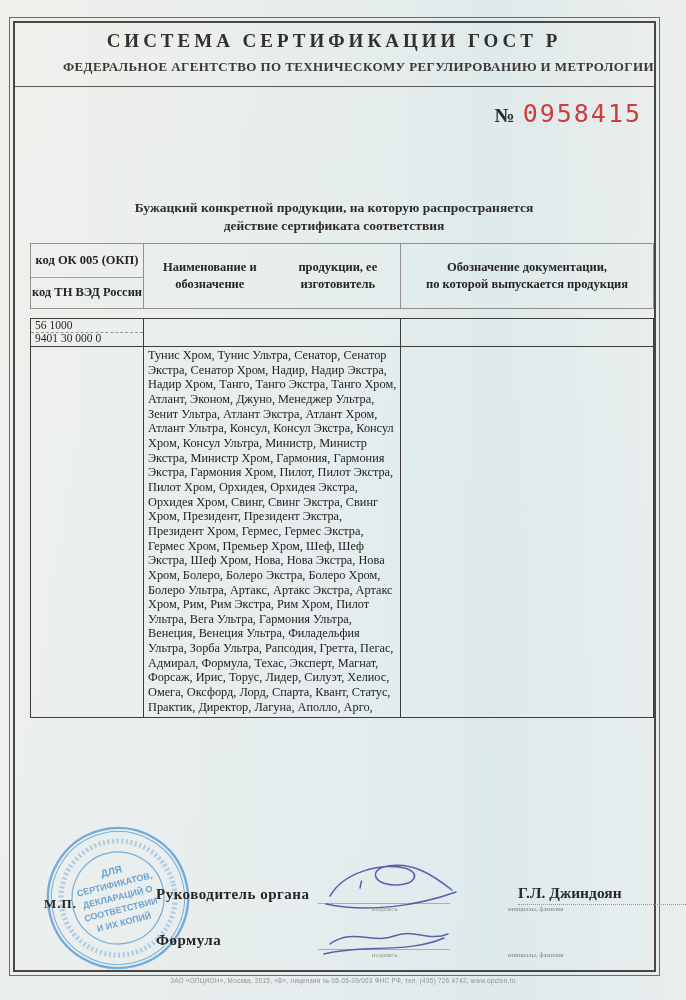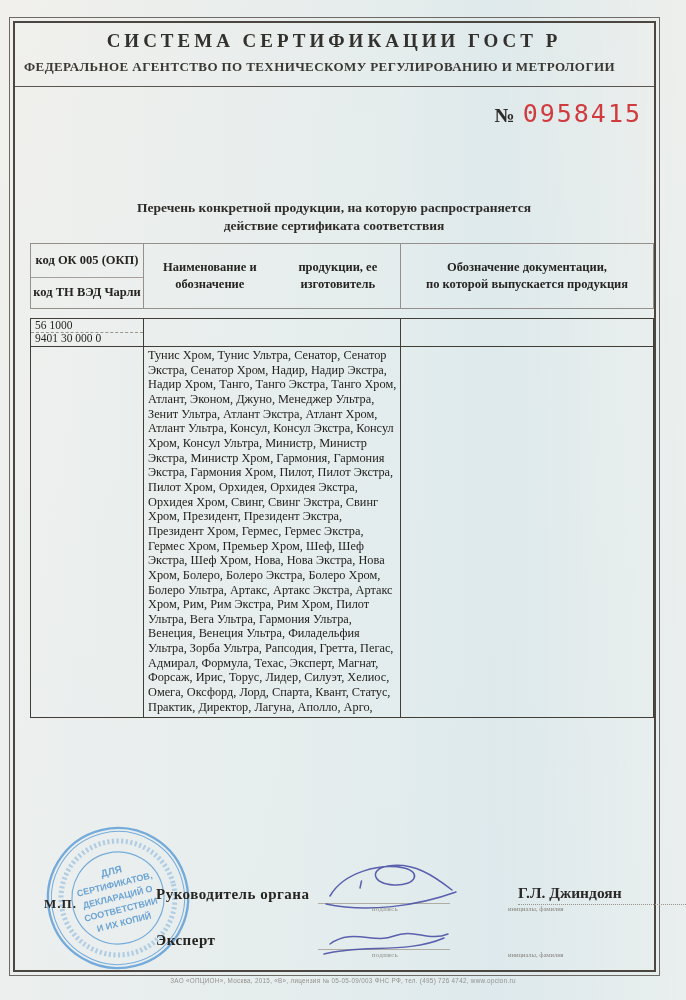--- a/index.html
+++ b/index.html
@@ -7,21 +7,21 @@
     position:relative; width:686px; height:1000px; overflow:hidden;
     font-family:"Liberation Serif", serif; color:#262522;
     background:
       linear-gradient(90deg, rgba(222,236,238,0) 0%, rgba(214,232,236,.45) 58%, rgba(208,228,234,.55) 72%, rgba(222,236,238,.2) 100%),
       linear-gradient(180deg, #f1f0ec 0%, #eef0ee 40%, #ecefee 100%);
   }
   .frame-outer{position:absolute; left:9px; top:17px; right:26px; bottom:24px; border:1px solid #6f6a63;}
   .frame-inner{position:absolute; left:13px; top:21px; right:30px; bottom:28px; border:2px solid #4b463f;}
   .hdr-title{position:absolute; left:14px; right:32px; top:30px; text-align:center;
     font-size:19px; font-weight:bold; letter-spacing:4px; color:#33312d;}
-  .hdr-sub{position:absolute; left:24px; right:32px; top:59px; text-align:left;
+  .hdr-sub{position:absolute; left:24px; right:32px; top:59px; text-align:right;
     font-size:13px; font-weight:bold; letter-spacing:.4px; color:#3a3833;}
   .hdr-rule{position:absolute; left:15px; right:32px; top:86px; border-top:1.5px solid #5a554e;}
 
   .numline{position:absolute; top:99px; right:44px; display:flex; align-items:baseline; gap:8px;}
   .numline .no{font-size:20px; font-weight:bold; color:#2d2b27;}
   .numline .digits{font-family:"DejaVu Sans Mono", monospace; font-size:25px; letter-spacing:2px; color:#cf3b3e; font-weight:normal;}
 
   .doc-title{position:absolute; left:14px; right:32px; top:124px; text-align:center;
     font-size:22px; font-weight:bold; letter-spacing:3px; color:#2c2a26;}
   .cert-line{position:absolute; left:14px; right:32px; top:166px; text-align:center; font-size:14.5px; font-weight:600; color:#2e2c28;}
@@ -81,28 +81,28 @@
   <div class="hdr-rule"></div>
 
   <div class="numline">
     <span class="no">№</span>
     <span class="digits">0958415</span>
   </div>
 
 
 
   <div class="purpose">
-    <div>Перечень конкретной продукции,  на которую распространяется</div>
+    <div>Бужацкий конкретной продукции,  на которую распространяется</div>
     <div>действие сертификата соответствия</div>
   </div>
 
   <div class="thead">
     <div class="c1">
       <div class="c1a">код ОК 005 (ОКП)</div>
-      <div class="c1b">код ТН ВЭД Чарли</div>
+      <div class="c1b">код ТН ВЭД России</div>
     </div>
     <div class="c2">
       <div>Наименование и обозначение</div>
       <div>продукции, ее изготовитель</div>
     </div>
     <div class="c3">
       <div>Обозначение документации,</div>
       <div>по которой выпускается продукция</div>
     </div>
   </div>
@@ -137,21 +137,21 @@
     <g fill="none" stroke="#4b51a6" stroke-width="1.5" stroke-linecap="round" opacity="0.9">
       <path d="M8 38 C22 14, 58 5, 82 10 C100 14, 94 28, 72 27 C50 26, 47 11, 66 8 C92 4, 112 18, 130 32"></path>
       <path d="M4 46 C45 55, 95 48, 134 34"></path>
       <path d="M38 30 l1.5 -7"></path>
     </g>
   </svg>
   <div class="siglabel" style="left:372px; top:905px;">подпись</div>
   <div class="name" style="top:884px;">Г.Л. Джиндоян</div>
   <div class="namelabel" style="top:905px;">инициалы, фамилия</div>
 
-  <div class="role2">Эксперт</div>
+  <div class="role2">Формула</div>
   <div class="sigline2"></div>
   <svg class="sig-svg" style="left:322px; top:918px;" width="140" height="45" viewBox="0 0 140 45">
     <g fill="none" stroke="#4b51a6" stroke-width="1.5" stroke-linecap="round" opacity="0.9">
       <path d="M8 26 C30 10, 52 26, 72 18 C92 10, 106 24, 126 16"></path>
       <path d="M2 36 C40 26, 85 36, 122 20"></path>
     </g>
   </svg>
   <div class="siglabel" style="left:372px; top:951px;">подпись</div>
   <div class="namelabel" style="top:951px;">инициалы, фамилия</div>
 

